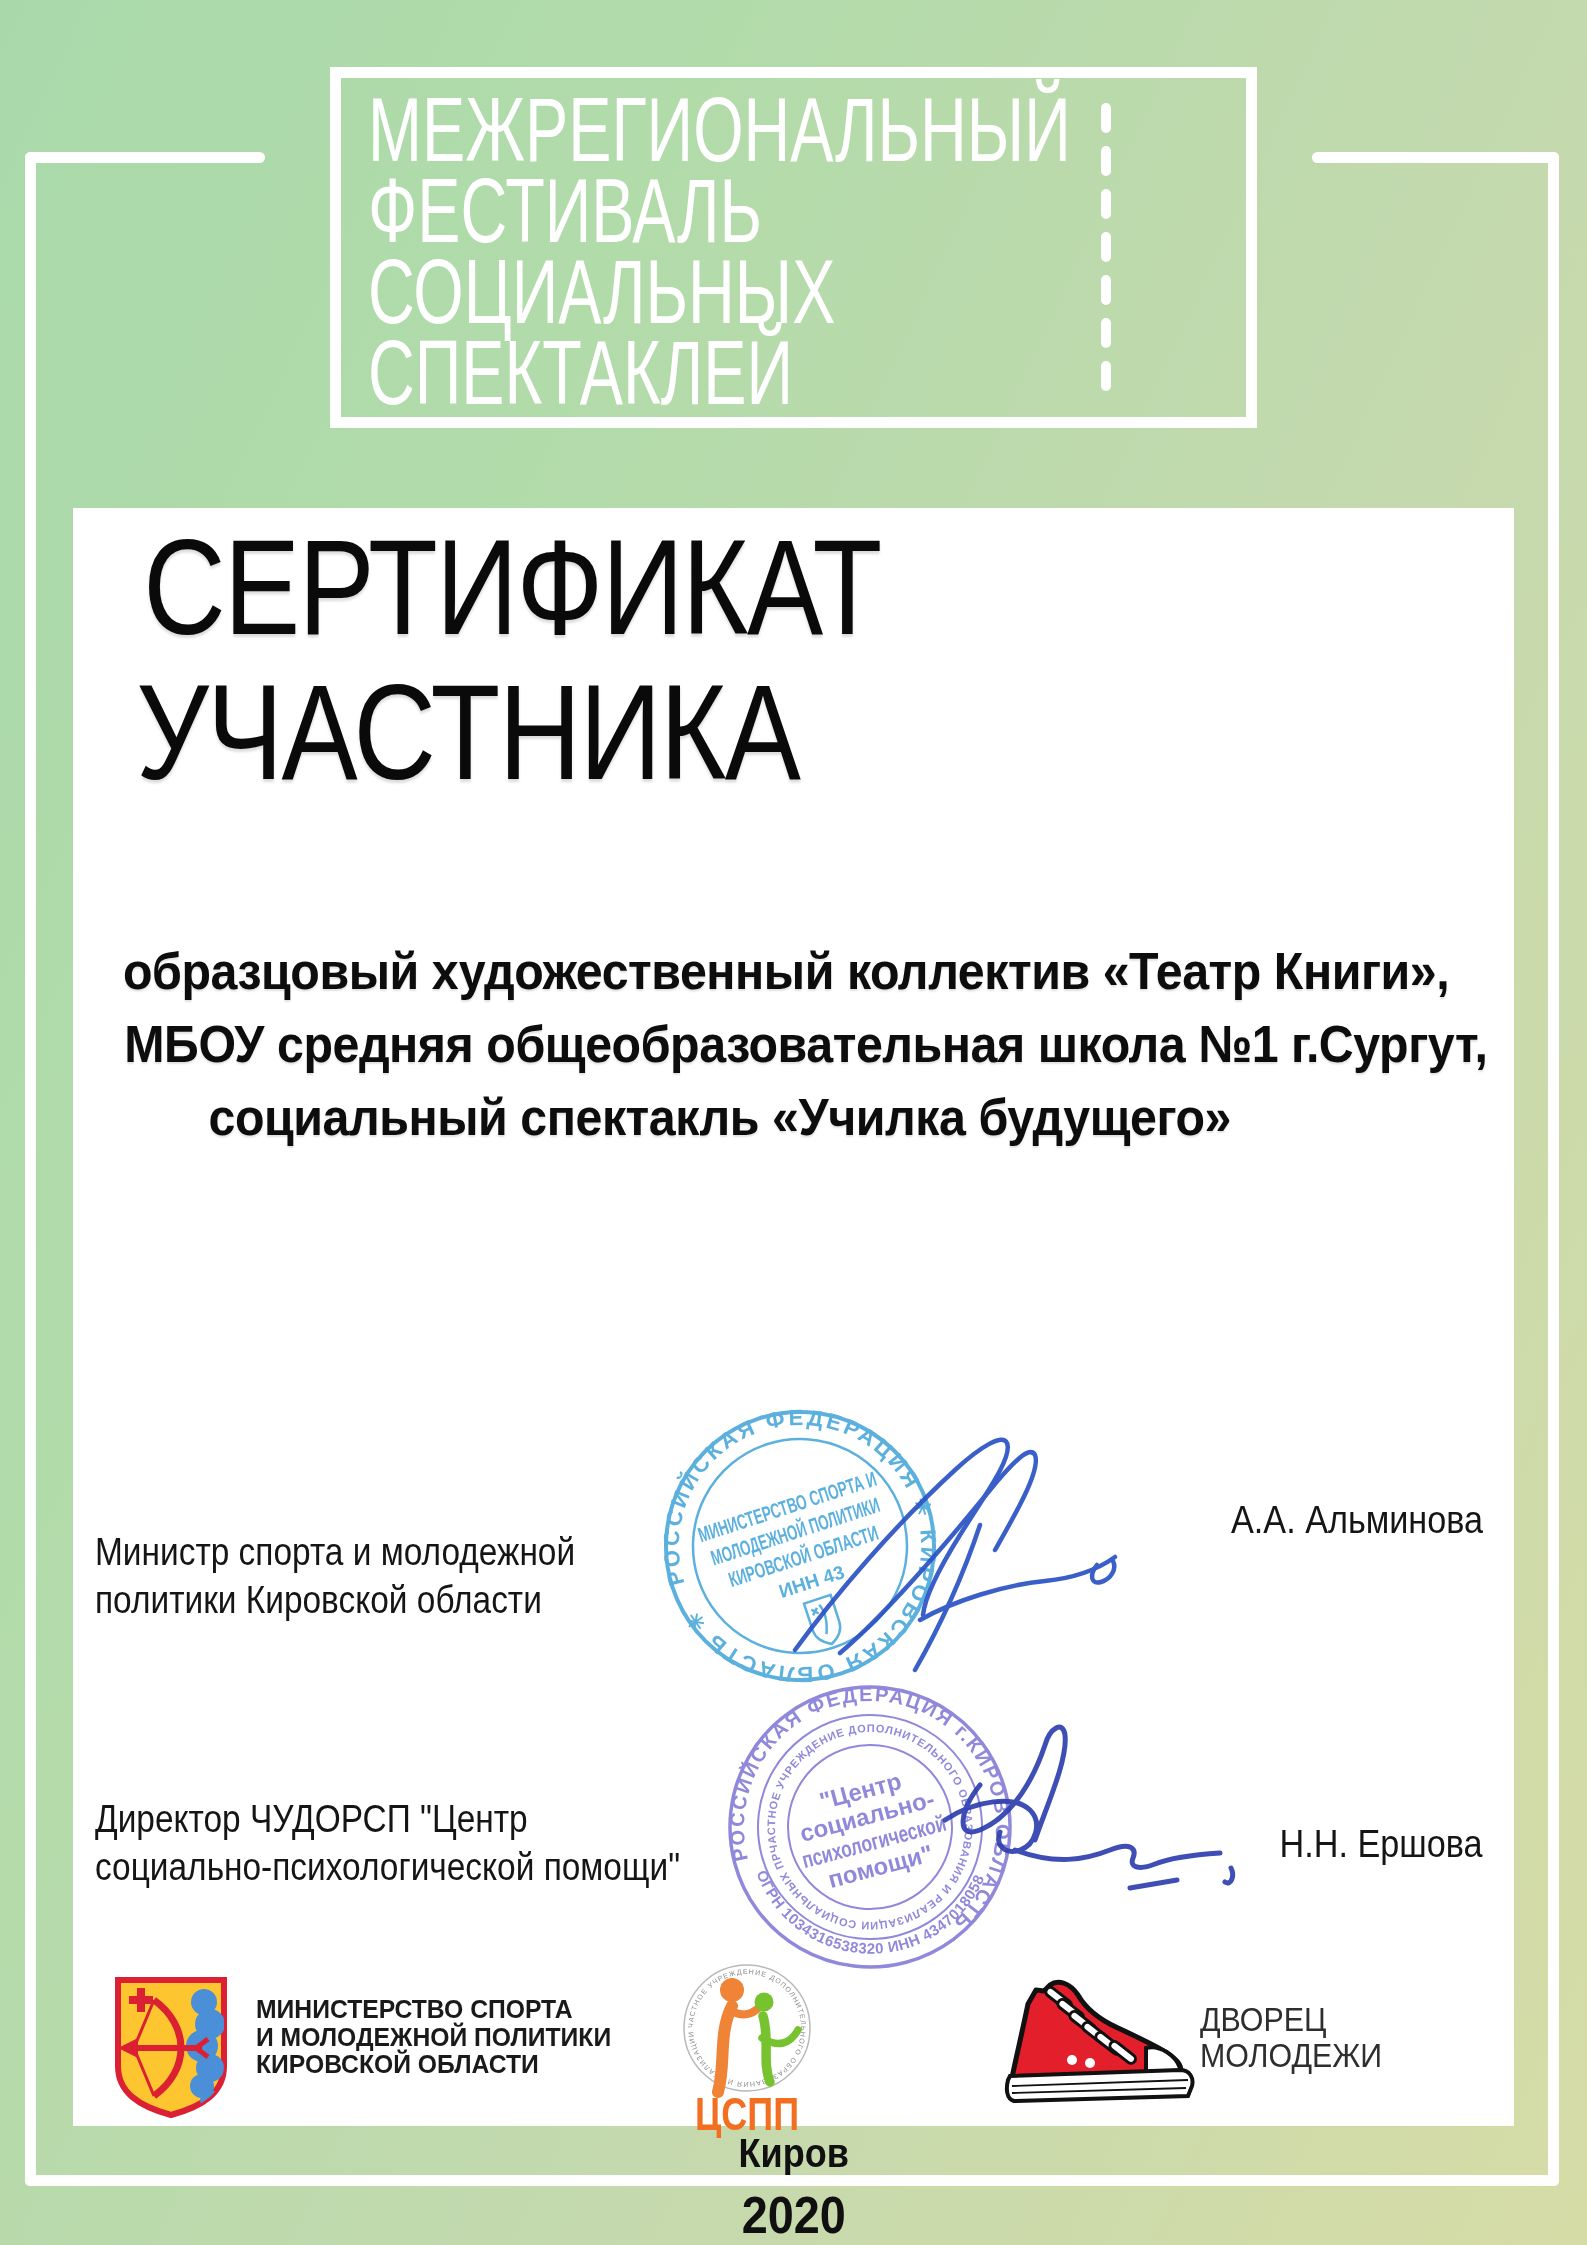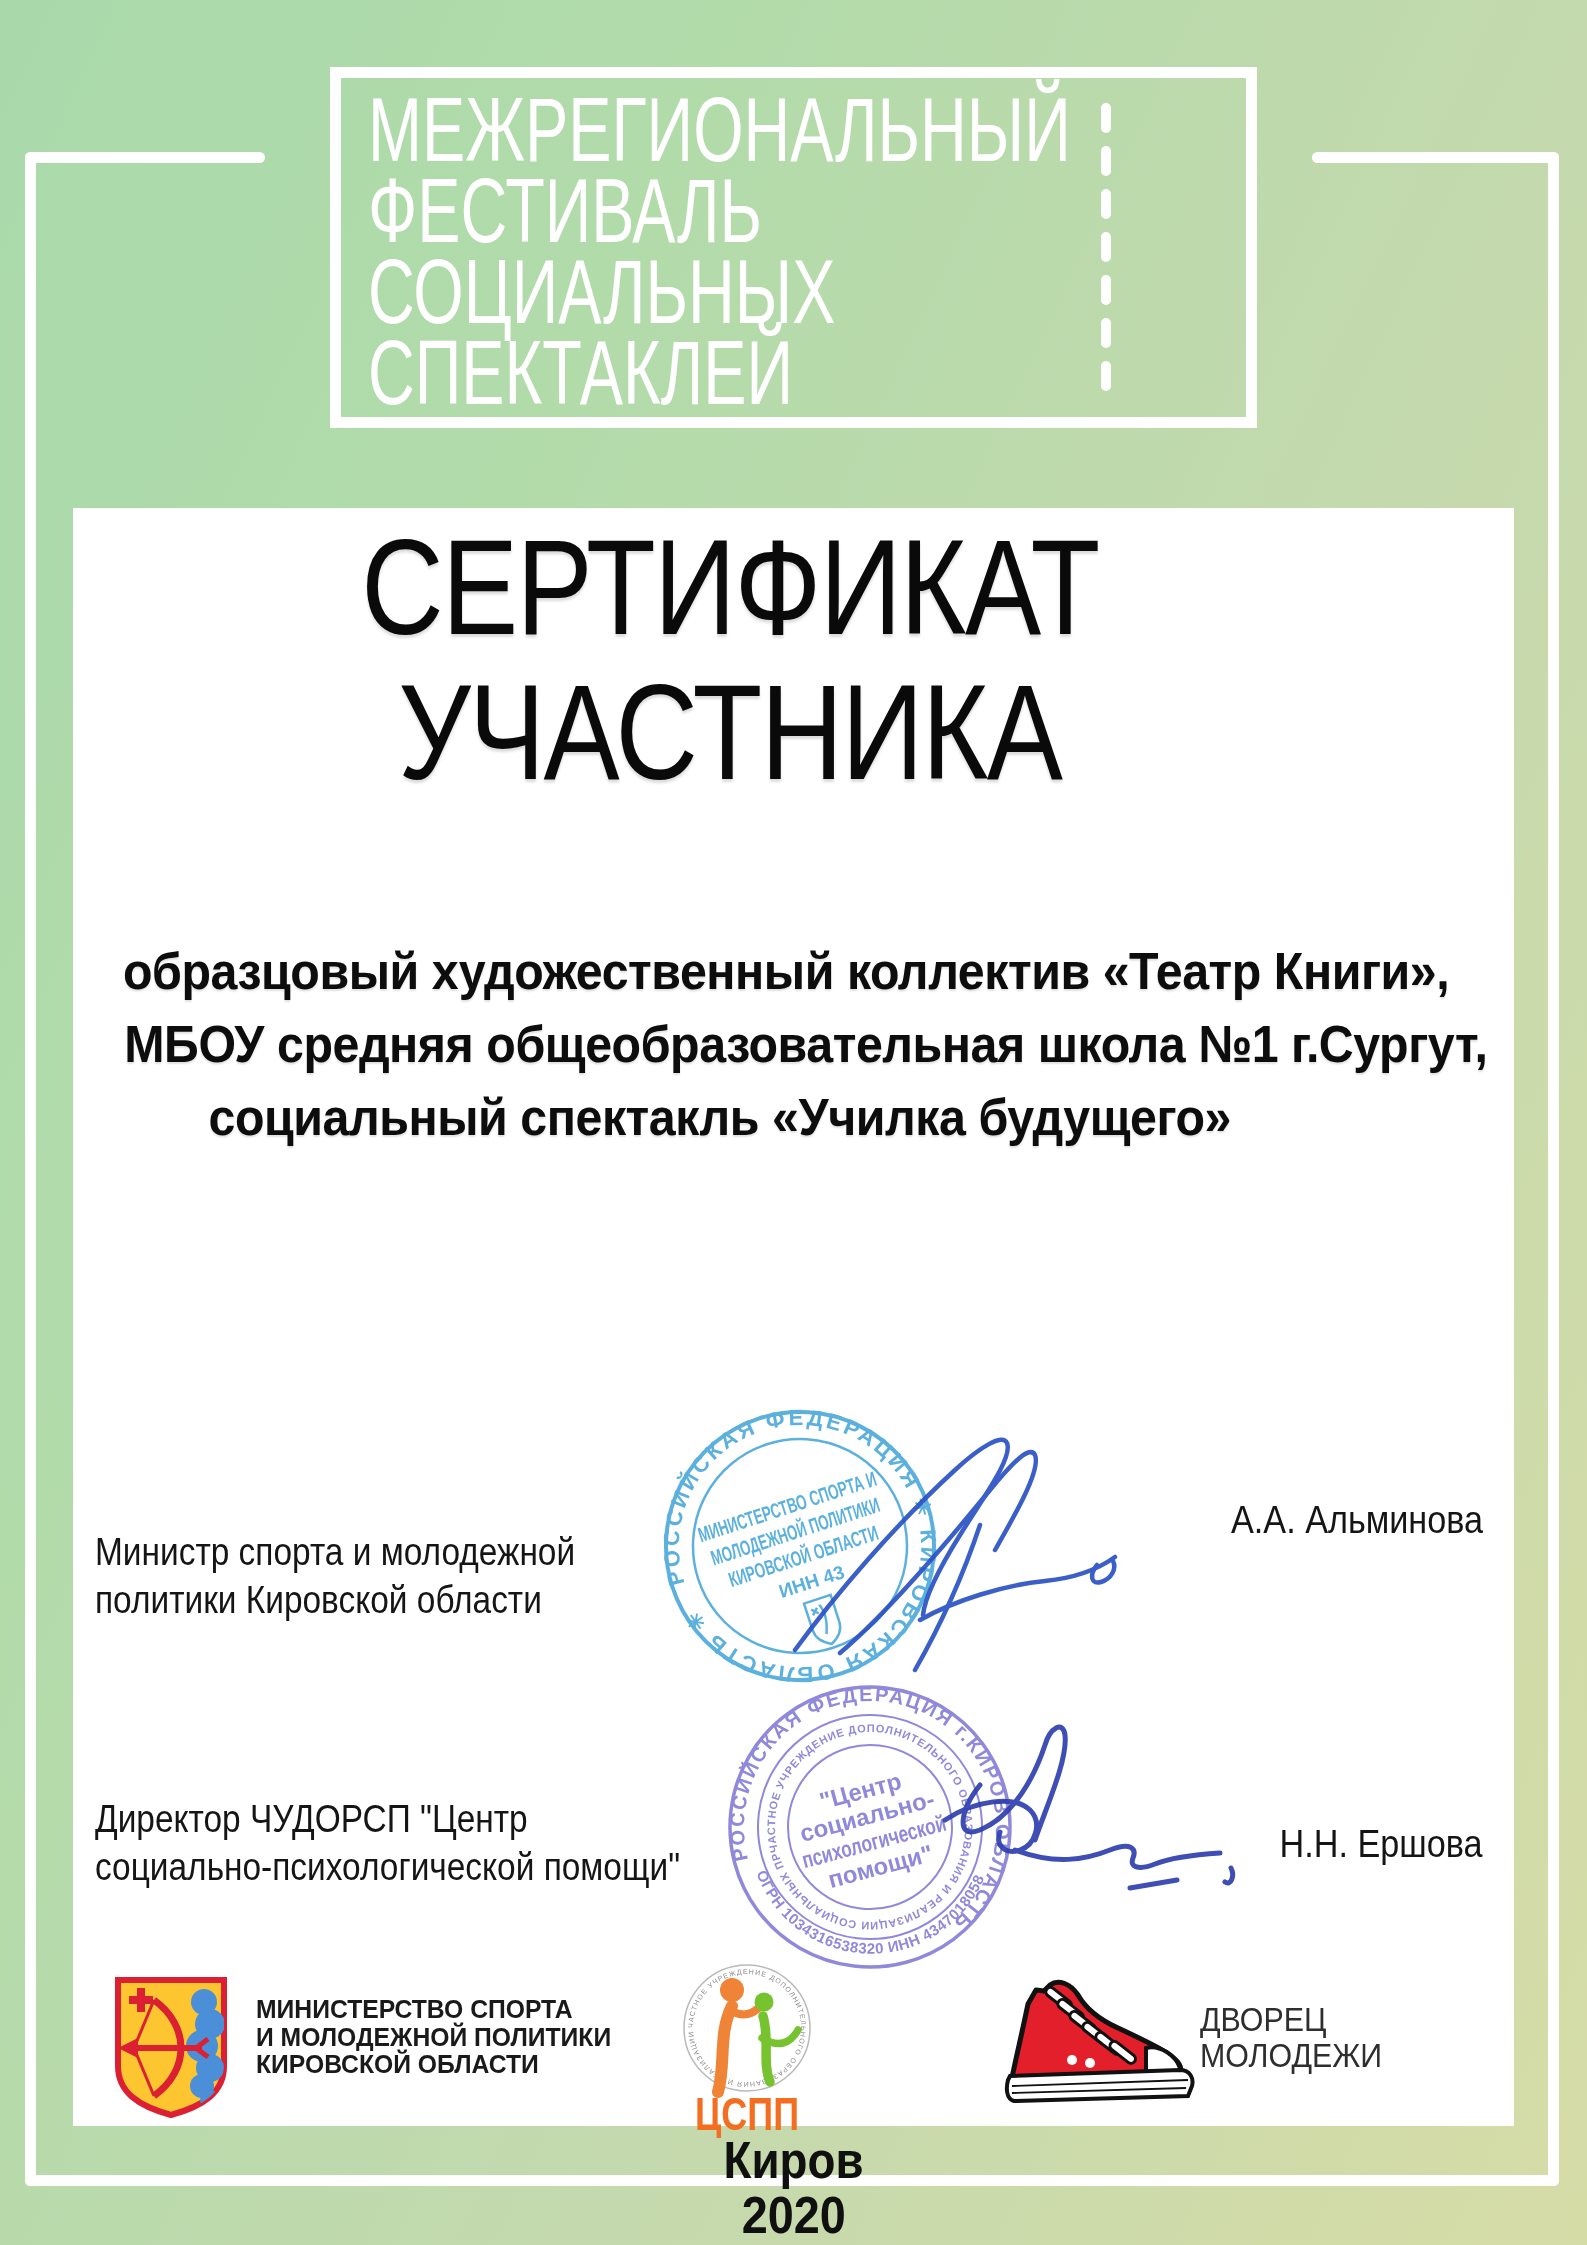--- a/index.html
+++ b/index.html
@@ -20,33 +20,33 @@
   .frame-seg{background:#fff;border-radius:6px;}
 
   
   .header-box{left:330px;top:67px;width:927px;height:361px;border:11px solid #fff;box-sizing:border-box;}
   .festival{left:368px;top:90px;color:#fff;font-size:90px;line-height:81px;font-weight:400;}
   .festival div{white-space:nowrap;}
 
   
   .panel{left:73px;top:508px;width:1441px;height:1618px;background:#ffffff;}
 
-  .title{left:73px;top:515px;width:1313px;text-align:center;color:#0a0a0a;
+  .title{left:73px;top:515px;width:1313px;text-align:left;color:#0a0a0a;
          font-size:136px;line-height:145px;font-weight:400;letter-spacing:-2px;
          text-shadow:0 3px 3px rgba(0,0,0,.14);}
   .participant{left:73px;top:935px;width:1294px;text-align:center;color:#0d0d0d;
          font-size:52px;line-height:73px;font-weight:700;letter-spacing:-.5px;
          text-shadow:0 2px 2px rgba(0,0,0,.12);}
   .role{left:95px;color:#151515;font-size:38px;line-height:48px;font-weight:400;}
   .sig-name{right:104px;color:#151515;font-size:38px;line-height:44px;text-align:right;}
 
   .ministry-lines{left:256px;top:1996px;color:#1a1a1a;font-weight:700;font-size:26px;line-height:27.5px;}
   .dvorets-lines{left:1200px;top:2002px;color:#2e2e2e;font-weight:400;font-size:33px;line-height:35.5px;}
 
-  .footer-city{left:0;top:2130px;width:1587px;text-align:center;font-size:52px;font-weight:700;color:#101010;}
+  .footer-city{left:0;top:2130px;width:1587px;text-align:center;font-size:41px;font-weight:700;color:#101010;}
   .footer-year{left:0;top:2185px;width:1587px;text-align:center;font-size:52px;font-weight:700;color:#101010;}
 
   svg text{font-family:"Liberation Sans", sans-serif;}
   .stamp{opacity:.84;}
 </style>
 </head>
 <body>
 
 <div class="poster">
 

